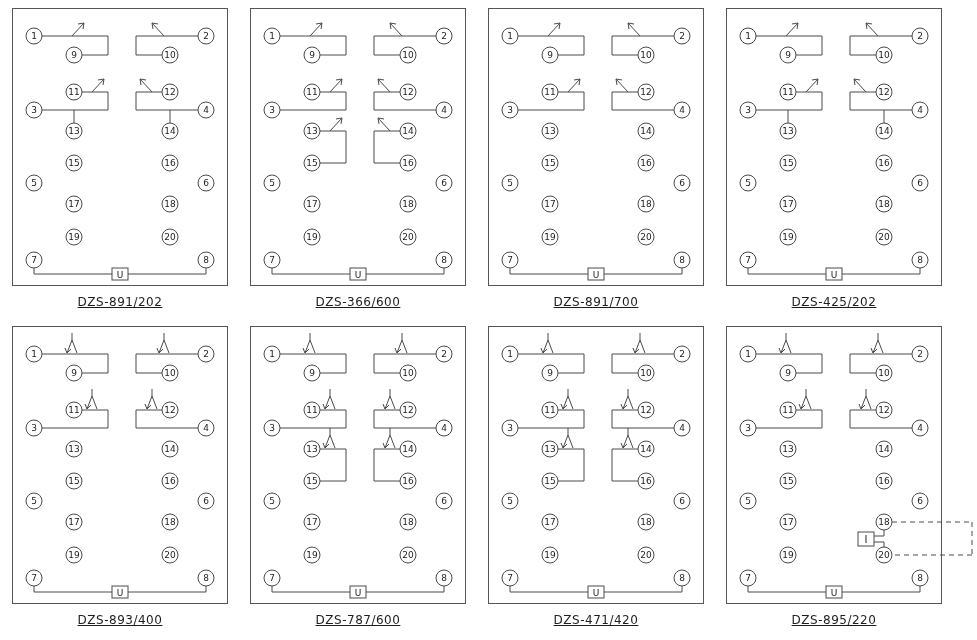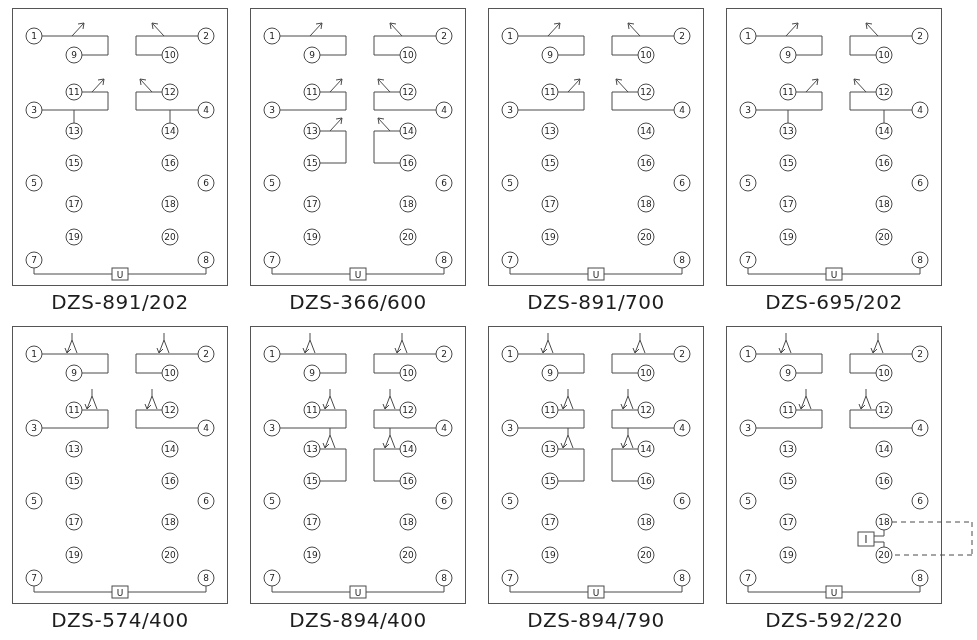--- a/index.html
+++ b/index.html
@@ -1,20 +1,20 @@
 <!DOCTYPE html>
 <html><head>
 <meta charset="utf-8">
 <style>
   html,body{margin:0;padding:0;background:#ffffff;font-family:"DejaVu Sans",sans-serif;}
   .page{width:977px;height:640px;overflow:hidden;background:#fff;}
   .grid{display:grid;grid-template-columns:repeat(4,216px);column-gap:22px;row-gap:14px;padding:8px 12px;}
   .panel-cell{display:flex;flex-direction:column;align-items:center;}
   .panel-svg{overflow:visible;display:block;}
-  .panel-label{margin-top:6px;font-size:20px;color:#1d1d1d;letter-spacing:.5px;line-height:20px;}
+  .panel-label{margin-top:6px;font-size:12px;color:#1d1d1d;letter-spacing:.5px;line-height:20px;text-decoration:underline;}
 </style>
 </head>
 <body>
 
 <div class="page">
   <main class="grid">
   <section class="panel-cell">
     <svg class="panel-svg" width="216" height="278" viewBox="0 0 216 278">
           <g>
             <rect x="0.5" y="0.5" width="215" height="277" stroke="#555555" fill="none"></rect>
@@ -504,21 +504,21 @@
             <g>
               <circle cx="62" cy="229" r="8" stroke="#4a4a4a" stroke-width="1" fill="#ffffff"></circle>
               <text x="62" y="232.2" text-anchor="middle" font-size="9" fill="#222222">19</text>
             </g>
             <g>
               <circle cx="158" cy="229" r="8" stroke="#4a4a4a" stroke-width="1" fill="#ffffff"></circle>
               <text x="158" y="232.2" text-anchor="middle" font-size="9" fill="#222222">20</text>
             </g>
           </g>
         </svg>
-    <div class="panel-label">DZS-695/202</div>
+    <div class="panel-label">DZS-425/202</div>
   </section>
 
   <section class="panel-cell">
     <svg class="panel-svg" width="216" height="278" viewBox="0 0 216 278">
           <g>
             <rect x="0.5" y="0.5" width="215" height="277" stroke="#555555" fill="none"></rect>
             <line x1="30" y1="28" x2="96" y2="28" stroke="#4a4a4a" stroke-width="1" fill="none"></line>
             <line x1="60" y1="7" x2="60" y2="14" stroke="#4a4a4a" stroke-width="1" fill="none"></line>
             <line x1="60" y1="14" x2="55" y2="27" stroke="#4a4a4a" stroke-width="1" fill="none"></line>
             <line x1="60" y1="14" x2="65" y2="27" stroke="#4a4a4a" stroke-width="1" fill="none"></line>
@@ -633,21 +633,21 @@
             <g>
               <circle cx="62" cy="229" r="8" stroke="#4a4a4a" stroke-width="1" fill="#ffffff"></circle>
               <text x="62" y="232.2" text-anchor="middle" font-size="9" fill="#222222">19</text>
             </g>
             <g>
               <circle cx="158" cy="229" r="8" stroke="#4a4a4a" stroke-width="1" fill="#ffffff"></circle>
               <text x="158" y="232.2" text-anchor="middle" font-size="9" fill="#222222">20</text>
             </g>
           </g>
         </svg>
-    <div class="panel-label">DZS-574/400</div>
+    <div class="panel-label">DZS-893/400</div>
   </section>
 
   <section class="panel-cell">
     <svg class="panel-svg" width="216" height="278" viewBox="0 0 216 278">
           <g>
             <rect x="0.5" y="0.5" width="215" height="277" stroke="#555555" fill="none"></rect>
             <line x1="30" y1="28" x2="96" y2="28" stroke="#4a4a4a" stroke-width="1" fill="none"></line>
             <line x1="60" y1="7" x2="60" y2="14" stroke="#4a4a4a" stroke-width="1" fill="none"></line>
             <line x1="60" y1="14" x2="55" y2="27" stroke="#4a4a4a" stroke-width="1" fill="none"></line>
             <line x1="60" y1="14" x2="65" y2="27" stroke="#4a4a4a" stroke-width="1" fill="none"></line>
@@ -778,21 +778,21 @@
             <g>
               <circle cx="62" cy="229" r="8" stroke="#4a4a4a" stroke-width="1" fill="#ffffff"></circle>
               <text x="62" y="232.2" text-anchor="middle" font-size="9" fill="#222222">19</text>
             </g>
             <g>
               <circle cx="158" cy="229" r="8" stroke="#4a4a4a" stroke-width="1" fill="#ffffff"></circle>
               <text x="158" y="232.2" text-anchor="middle" font-size="9" fill="#222222">20</text>
             </g>
           </g>
         </svg>
-    <div class="panel-label">DZS-894/400</div>
+    <div class="panel-label">DZS-787/600</div>
   </section>
 
   <section class="panel-cell">
     <svg class="panel-svg" width="216" height="278" viewBox="0 0 216 278">
           <g>
             <rect x="0.5" y="0.5" width="215" height="277" stroke="#555555" fill="none"></rect>
             <line x1="30" y1="28" x2="96" y2="28" stroke="#4a4a4a" stroke-width="1" fill="none"></line>
             <line x1="60" y1="7" x2="60" y2="14" stroke="#4a4a4a" stroke-width="1" fill="none"></line>
             <line x1="60" y1="14" x2="55" y2="27" stroke="#4a4a4a" stroke-width="1" fill="none"></line>
             <line x1="60" y1="14" x2="65" y2="27" stroke="#4a4a4a" stroke-width="1" fill="none"></line>
@@ -923,21 +923,21 @@
             <g>
               <circle cx="62" cy="229" r="8" stroke="#4a4a4a" stroke-width="1" fill="#ffffff"></circle>
               <text x="62" y="232.2" text-anchor="middle" font-size="9" fill="#222222">19</text>
             </g>
             <g>
               <circle cx="158" cy="229" r="8" stroke="#4a4a4a" stroke-width="1" fill="#ffffff"></circle>
               <text x="158" y="232.2" text-anchor="middle" font-size="9" fill="#222222">20</text>
             </g>
           </g>
         </svg>
-    <div class="panel-label">DZS-894/790</div>
+    <div class="panel-label">DZS-471/420</div>
   </section>
 
   <section class="panel-cell">
     <svg class="panel-svg" width="216" height="278" viewBox="0 0 216 278">
           <g>
             <rect x="0.5" y="0.5" width="215" height="277" stroke="#555555" fill="none"></rect>
             <line x1="30" y1="28" x2="96" y2="28" stroke="#4a4a4a" stroke-width="1" fill="none"></line>
             <line x1="60" y1="7" x2="60" y2="14" stroke="#4a4a4a" stroke-width="1" fill="none"></line>
             <line x1="60" y1="14" x2="55" y2="27" stroke="#4a4a4a" stroke-width="1" fill="none"></line>
             <line x1="60" y1="14" x2="65" y2="27" stroke="#4a4a4a" stroke-width="1" fill="none"></line>
@@ -1061,16 +1061,16 @@
             <g>
               <circle cx="62" cy="229" r="8" stroke="#4a4a4a" stroke-width="1" fill="#ffffff"></circle>
               <text x="62" y="232.2" text-anchor="middle" font-size="9" fill="#222222">19</text>
             </g>
             <g>
               <circle cx="158" cy="229" r="8" stroke="#4a4a4a" stroke-width="1" fill="#ffffff"></circle>
               <text x="158" y="232.2" text-anchor="middle" font-size="9" fill="#222222">20</text>
             </g>
           </g>
         </svg>
-    <div class="panel-label">DZS-592/220</div>
+    <div class="panel-label">DZS-895/220</div>
   </section>
 </main>
 </div>
 
 </body></html>

